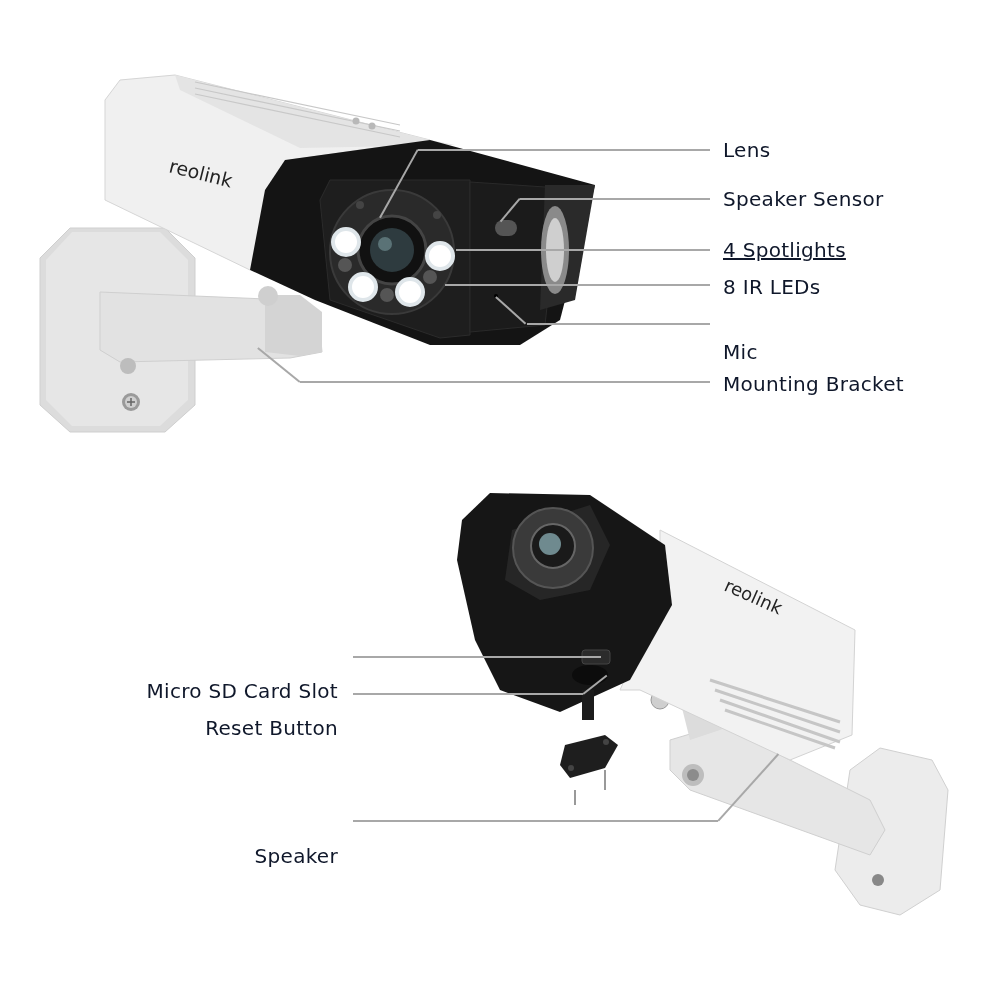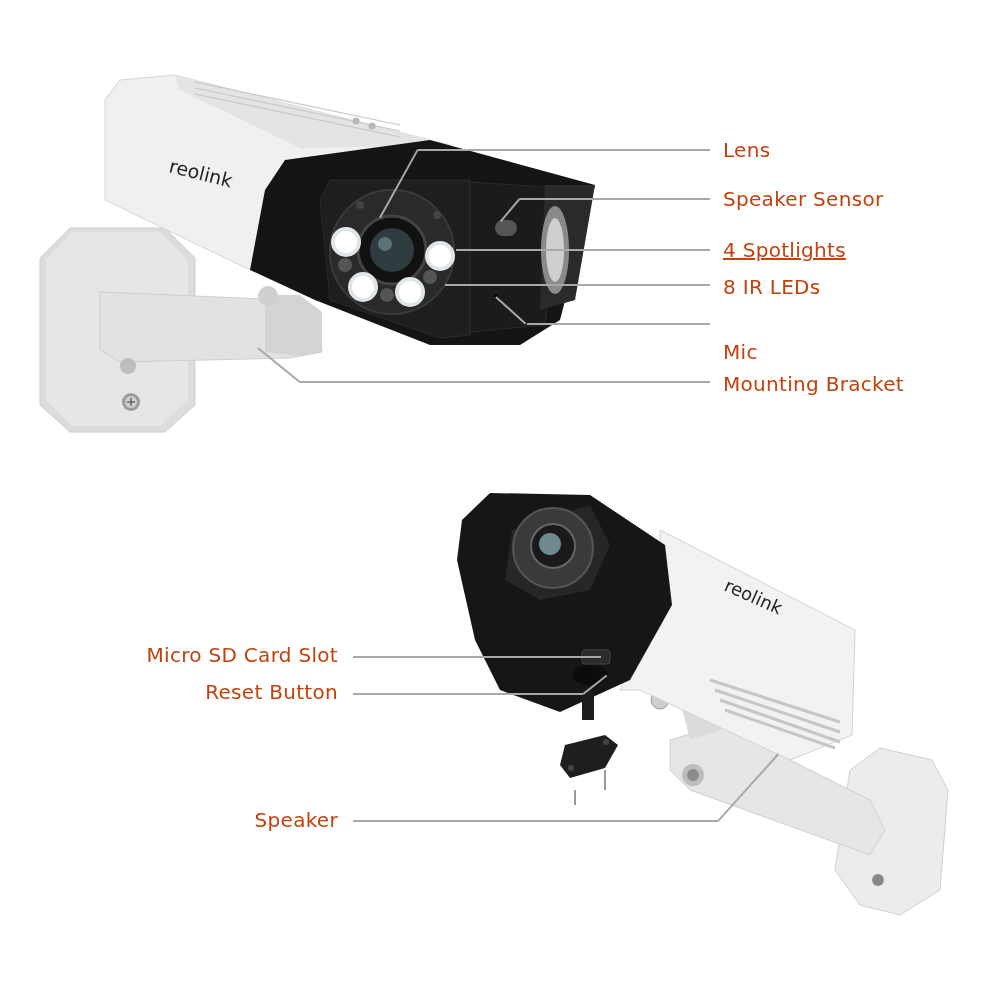--- a/index.html
+++ b/index.html
@@ -1,18 +1,18 @@
 <!DOCTYPE html>
 <html><head>
 <meta charset="utf-8">
 <style>
   html,body{margin:0;padding:0;background:#ffffff;}
   body{width:1000px;height:1000px;position:relative;overflow:hidden;font-family:"DejaVu Sans","Liberation Sans",sans-serif;}
-  .label{position:absolute;font-size:20px;color:#c2410c;white-space:nowrap;letter-spacing:0.3px;line-height:24px;}
-  .label.right{text-align:right;}
+  .label{position:absolute;font-size:20px;color:#0f172a;white-space:nowrap;letter-spacing:0.3px;line-height:24px;}
+  .label.right{text-align:right;margin-top:36px;}
   .line{position:absolute;height:1.5px;background:#a8a8a8;}
   .diag{position:absolute;height:1.5px;background:#a8a8a8;transform-origin:0 50%;}
   svg{position:absolute;left:0;top:0;}
 </style>
 </head>
 <body>
 
 <svg width="1000" height="1000" viewBox="0 0 1000 1000">
 
   <g>

